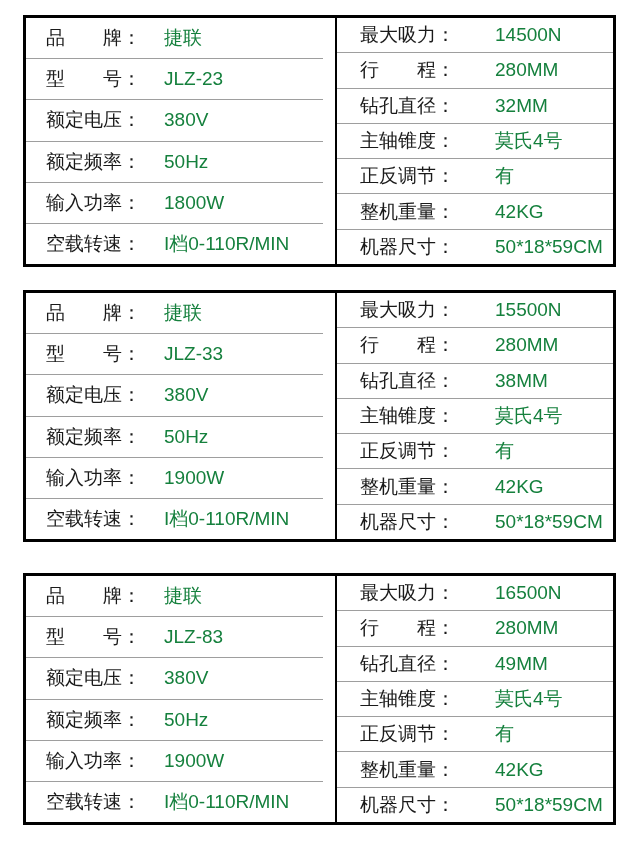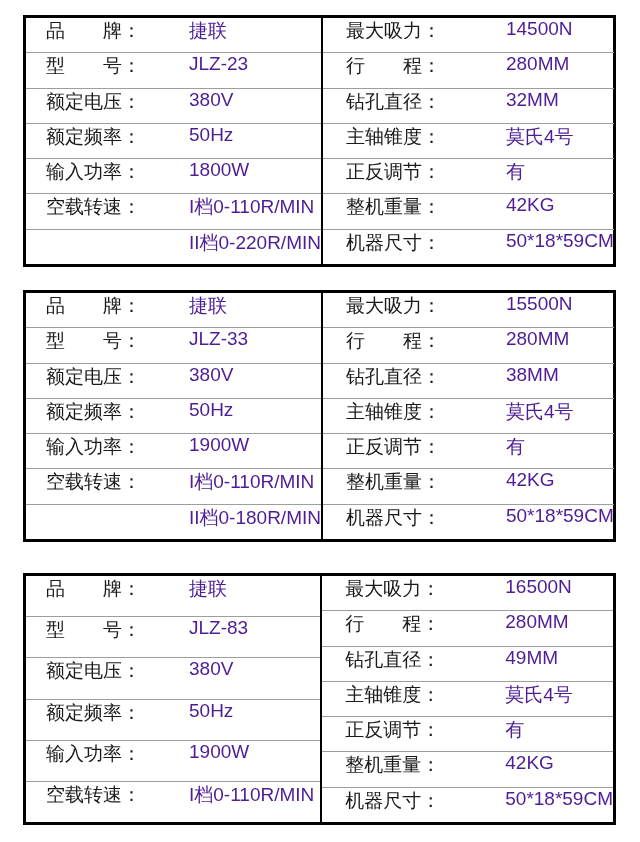--- a/index.html
+++ b/index.html
@@ -25,45 +25,44 @@
     display: flex;
     background: #ffffff;
   }
   .spec-col {
     box-sizing: border-box;
     display: flex;
     flex-direction: column;
     height: 100%;
   }
   .spec-col.left  { width: 297px; }
-  .spec-col.right { flex: 1; border-left: 2px solid #000000; }
+  .spec-col.right { flex: 1; border-left: 2px solid #000000; margin-left: 12px; }
   .spec-row {
     flex: 1;
     display: flex;
-    align-items: flex-start;
+    align-items: center;
     box-sizing: border-box;
     border-bottom: 1px solid #9e9e9e;
     overflow: hidden;
-    gap: 25px;
   }
   .spec-row:last-child { border-bottom: none; }
   .spec-col.left  .spec-row { padding-left: 20px; }
   .spec-col.right .spec-row { padding-left: 23px; }
   .spec-label {
     display: inline-block;
     font-size: 19px;
     color: #1a1a1a;
     white-space: nowrap;
     flex-shrink: 0;
   }
   .spec-col.left  .spec-label { width: 118px; }
   .spec-col.right .spec-label { width: 135px; }
   .spec-value {
     font-size: 19px;
-    color: #4c1d95;
+    color: #15803d;
     white-space: nowrap;
   }
 </style>
 </head>
 <body>
 
 <div id="page">
     <div class="spec-table" style="top: 15px;">
       <div class="spec-col left">
         <div class="spec-row">
@@ -83,24 +82,20 @@
           <span class="spec-value">50Hz</span>
         </div>
         <div class="spec-row">
           <span class="spec-label">输入功率：</span>
           <span class="spec-value">1800W</span>
         </div>
         <div class="spec-row">
           <span class="spec-label">空载转速：</span>
           <span class="spec-value">I档0-110R/MIN</span>
         </div>
-        <div class="spec-row">
-          <span class="spec-label"></span>
-          <span class="spec-value">II档0-220R/MIN</span>
-        </div>
       </div>
       <div class="spec-col right">
         <div class="spec-row">
           <span class="spec-label">最大吸力：</span>
           <span class="spec-value">14500N</span>
         </div>
         <div class="spec-row">
           <span class="spec-label">行　　程：</span>
           <span class="spec-value">280MM</span>
         </div>
@@ -144,24 +139,20 @@
           <span class="spec-label">额定频率：</span>
           <span class="spec-value">50Hz</span>
         </div>
         <div class="spec-row">
           <span class="spec-label">输入功率：</span>
           <span class="spec-value">1900W</span>
         </div>
         <div class="spec-row">
           <span class="spec-label">空载转速：</span>
           <span class="spec-value">I档0-110R/MIN</span>
-        </div>
-        <div class="spec-row">
-          <span class="spec-label"></span>
-          <span class="spec-value">II档0-180R/MIN</span>
         </div>
       </div>
       <div class="spec-col right">
         <div class="spec-row">
           <span class="spec-label">最大吸力：</span>
           <span class="spec-value">15500N</span>
         </div>
         <div class="spec-row">
           <span class="spec-label">行　　程：</span>
           <span class="spec-value">280MM</span>

